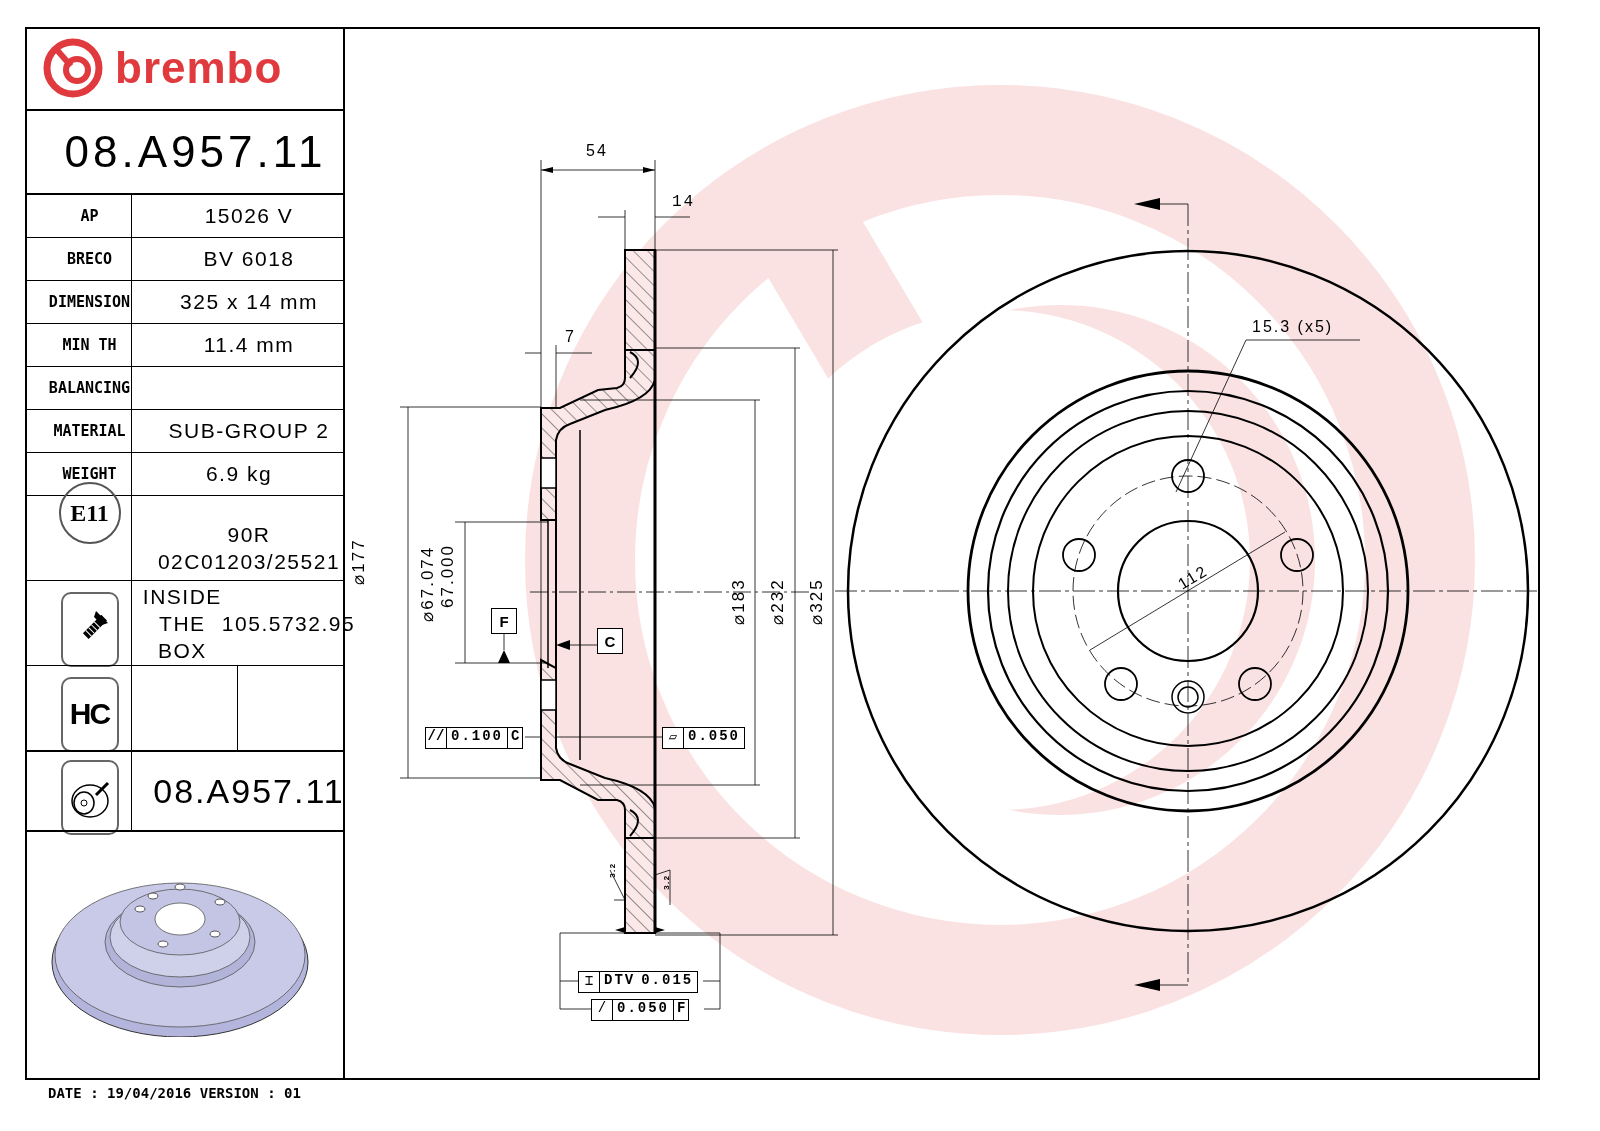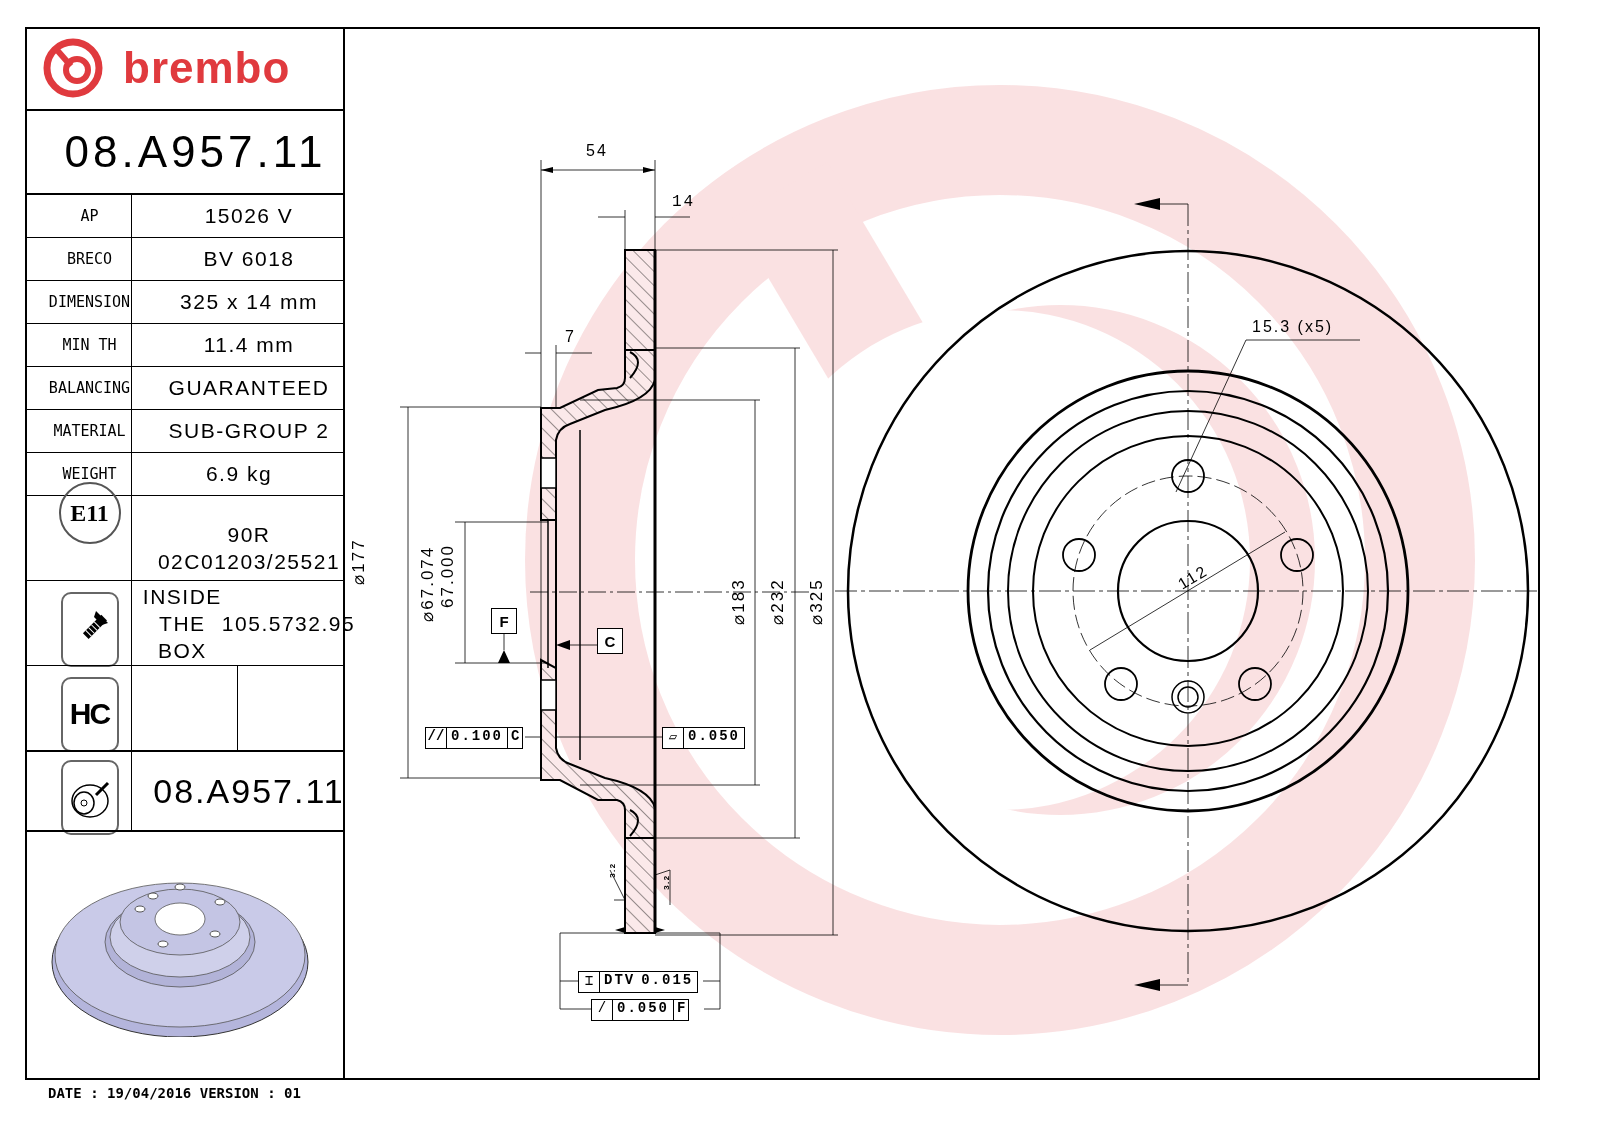--- a/index.html
+++ b/index.html
@@ -4,21 +4,21 @@
 <style>
   html, body { margin:0; padding:0; background:#ffffff; }
   body { width:1600px; height:1131px; position:relative; overflow:hidden;
          font-family:"DejaVu Sans Mono","Liberation Mono",monospace; color:#000; }
   #sheet { position:absolute; left:0; top:0; width:1600px; height:1131px; }
   .frame { position:absolute; left:25px; top:27px; width:1515px; height:1053px; border:2px solid #000; box-sizing:border-box; }
   .panel { position:absolute; left:25px; top:27px; width:320px; height:1053px; border-right:2px solid #000; box-sizing:border-box; }
   .cell { position:absolute; box-sizing:border-box; display:flex; align-items:center; justify-content:center; text-align:center;padding-left:23px; }
   .hline { position:absolute; left:0; width:318px; height:0; border-top:1.5px solid #000; }
   .hline.thick { border-top:2px solid #000; }
-  .label { font-family:"DejaVu Sans Mono","Liberation Mono",monospace; font-weight:normal; font-size:15px; letter-spacing:0px; }
+  .label { font-family:"DejaVu Sans Mono","Liberation Mono",monospace; font-weight:bold; font-size:15px; letter-spacing:0px; }
   .value { font-family:"Liberation Sans","DejaVu Sans",sans-serif; font-size:21px; letter-spacing:1.5px; }
   .partno { font-family:"Liberation Sans","DejaVu Sans",sans-serif; font-size:44px; letter-spacing:4px; }
   .partno2 { font-family:"Liberation Sans","DejaVu Sans",sans-serif; font-size:34px; letter-spacing:2px; }
   .footer { position:absolute; left:48px; top:1085px; font-family:"DejaVu Sans Mono","Liberation Mono",monospace; font-weight:bold; font-size:14px; }
   .brand-text { font-family:"Liberation Sans","DejaVu Sans",sans-serif; font-weight:bold; font-size:44px; color:#e03a3e; letter-spacing:1px; }
   .icon-box { width:58px; height:75px; border:2px solid #666; border-radius:10px; box-sizing:border-box; display:flex; align-items:center; justify-content:center;margin-top:12px; }
 </style>
 </head>
 <body>
 
@@ -145,21 +145,21 @@
 
       <line x1="1246" y1="340" x2="1360" y2="340" stroke-width="0.8"></line>
       <line x1="1246" y1="340" x2="1176" y2="492" stroke-width="0.8"></line>
     </g>
   </svg>
 
   <div class="frame"></div>
 
   <div class="panel">
 
-    <div class="cell" style="left:0;top:0;width:318px;height:82px;justify-content:flex-start;padding-left:16px;gap:18px">
+    <div class="cell" style="left:0;top:0;width:318px;height:82px;justify-content:flex-start;padding-left:16px;gap:10px">
       <svg width="64" height="64" viewBox="0 0 64 64">
         <circle cx="32" cy="32" r="26" fill="none" stroke="#e03a3e" stroke-width="7"></circle>
         <circle cx="36" cy="34" r="11" fill="none" stroke="#e03a3e" stroke-width="6"></circle>
         <line x1="16" y1="14" x2="30" y2="30" stroke="#e03a3e" stroke-width="6"></line>
       </svg>
       <span class="brand-text">brembo</span>
     </div>
     <div class="hline thick" style="top:82px"></div>
 
     <div class="cell partno" style="left:0;top:84px;width:318px;height:82px">08.A957.11</div>
@@ -177,21 +177,20 @@
 
     <div class="cell label" style="left:0;top:254px;width:106px;height:42px">DIMENSION</div>
     <div class="cell value" style="left:107px;top:254px;width:211px;height:42px">325 x 14 mm</div>
     <div class="hline" style="top:296px"></div>
 
     <div class="cell label" style="left:0;top:297px;width:106px;height:42px">MIN TH</div>
     <div class="cell value" style="left:107px;top:297px;width:211px;height:42px">11.4 mm</div>
     <div class="hline" style="top:339px"></div>
 
     <div class="cell label" style="left:0;top:340px;width:106px;height:42px">BALANCING</div>
-    <div class="cell value" style="left:107px;top:340px;width:211px;height:42px">GUARANTEED</div>
     <div class="hline" style="top:382px"></div>
 
     <div class="cell label" style="left:0;top:383px;width:106px;height:42px">MATERIAL</div>
     <div class="cell value" style="left:107px;top:383px;width:211px;height:42px">SUB-GROUP 2</div>
     <div class="hline" style="top:425px"></div>
 
     <div class="cell label" style="left:0;top:426px;width:106px;height:42px">WEIGHT</div>
     <div class="cell value" style="left:97px;top:426px;width:211px;height:42px">6.9 kg</div>
     <div class="hline" style="top:468px"></div>
 

